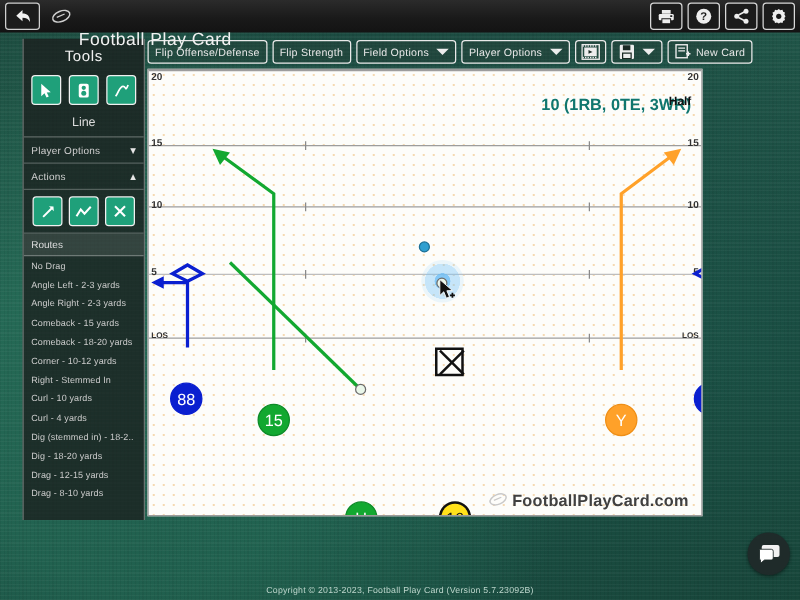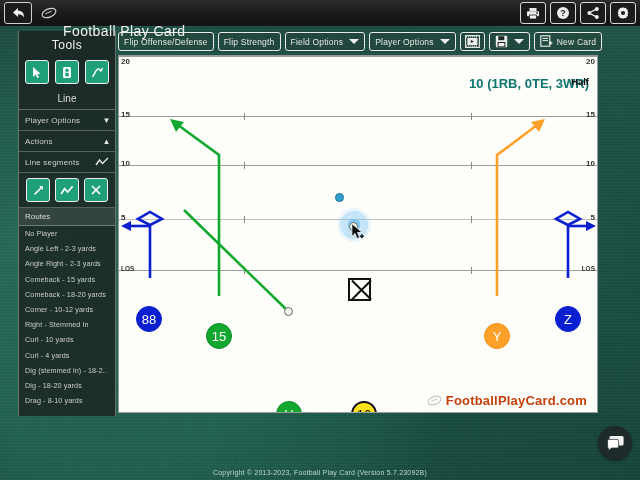--- a/index.html
+++ b/index.html
@@ -97,21 +97,21 @@
     color:#dddddd;font-size:8px;padding:4px 6px;
     background:rgba(255,255,255,.10);
     border-bottom:1px solid rgba(220,220,220,.35);
   }
   .route{
     color:#cccccc;font-size:7.2px;padding:3.1px 6px;letter-spacing:.1px;
     white-space:nowrap;overflow:hidden;text-overflow:ellipsis;
   }
   
   .fieldwrap{
-    position:absolute;left:118px;top:55px;width:480px;height:358px;
+    position:absolute;left:118px;top:55px;width:444px;height:358px;
     background:#fdfdfa;border:1px solid #9a9a9a;box-sizing:border-box;
     z-index:3;overflow:hidden;padding-left:16px;
   }
   .fieldwrap:before{
     content:"";position:absolute;inset:0;
     background-image:radial-gradient(circle,#f0c68a 0.6px,rgba(0,0,0,0) 0.7px);
     background-size:8px 8px;opacity:.65;pointer-events:none;
   }
   .yline{position:absolute;left:0;width:100%;height:1px;background:#9d9d9d;}
   .ylabel{position:absolute;font-size:8px;font-weight:bold;color:#333;}
@@ -119,22 +119,22 @@
   .playtitle{
     position:absolute;right:8px;top:20px;text-align:center;
     font-size:13px;font-weight:bold;color:#0f766e;white-space:nowrap;
   }
   .playsub{
     position:absolute;right:8px;top:20px;text-align:right;
     font-size:9.5px;font-weight:bold;color:#111;margin-left:44px;
   }
   .wm{
     position:absolute;right:10px;bottom:4px;
-    color:#c2410c;font-size:13px;font-weight:bold;letter-spacing:.2px;
-    display:flex;align-items:center;gap:3px;
+    color:#404040;font-size:13px;font-weight:bold;letter-spacing:.2px;
+    display:flex;gap:3px;
   }
   .player{
     position:absolute;width:26px;height:26px;border-radius:50%;
     display:flex;align-items:center;justify-content:center;
     font-size:13px;font-weight:normal;box-sizing:border-box;
   }
   .p-blue{background:#0a1fd0;color:#fff;border:1px solid #0a1fd0;}
   .p-green{background:#12a830;color:#fff;border:1px solid #0d8a27;}
   .p-orange{background:#ffa129;color:#fff;border:1px solid #ef8f16;}
   .p-yellow{background:#ffe11a;color:#111;border:2px solid #111;}
@@ -298,26 +298,20 @@
     <div class="sb-sub">Line</div>
 
     <div class="sb-row">
       <span>Player Options</span>
       <span class="chev">▾</span>
     </div>
     <div class="sb-row">
       <span>Actions</span>
       <span class="chev">▴</span>
     </div>
-    <div class="sb-row">
-      <span>Line segments</span>
-      <svg width="14" height="10" viewBox="0 0 14 10">
-        <path d="M1 8 L4.5 3 L7.5 6.5 L13 1" fill="none" stroke="#e6e6e6" stroke-width="1.4"></path>
-      </svg>
-    </div>
 
     <div class="sb-acts">
       <div class="sq">
         <svg width="13" height="13" viewBox="0 0 13 13">
           <line x1="2.5" y1="10.5" x2="10" y2="3" stroke="#fff" stroke-width="1.6"></line>
           <path d="M10.8 2.2 L11 6 L7.2 2 Z" fill="#fff"></path>
         </svg>
       </div>
       <div class="sq">
         <svg width="14" height="11" viewBox="0 0 14 11">
@@ -327,31 +321,32 @@
       <div class="sq">
         <svg width="12" height="12" viewBox="0 0 12 12">
           <line x1="2" y1="2" x2="10" y2="10" stroke="#fff" stroke-width="1.7"></line>
           <line x1="10" y1="2" x2="2" y2="10" stroke="#fff" stroke-width="1.7"></line>
         </svg>
       </div>
     </div>
 
     <div class="sb-routes-hd">Routes</div>
     <div>
-      <div class="route">No Player</div>
+      <div class="route">No Drag</div>
       <div class="route">Angle Left - 2-3 yards</div>
       <div class="route">Angle Right -  2-3 yards</div>
       <div class="route">Comeback - 15 yards</div>
       <div class="route">Comeback - 18-20 yards</div>
       <div class="route">Corner - 10-12 yards</div>
       <div class="route">Right -  Stemmed In</div>
       <div class="route">Curl - 10 yards</div>
       <div class="route">Curl - 4 yards</div>
       <div class="route">Dig (stemmed in) - 18-2..</div>
       <div class="route">Dig - 18-20 yards</div>
+      <div class="route">Drag - 12-15 yards</div>
       <div class="route">Drag - 8-10 yards</div>
     </div>
   </div>
 
   <div class="fieldwrap">
 
     <div class="yline" style="top:0px;"></div>
     <div class="yline" style="top:60px;"></div>
     <div class="yline" style="top:109px;"></div>
     <div class="yline" style="top:163px;background:#bdbdbd;"></div>

